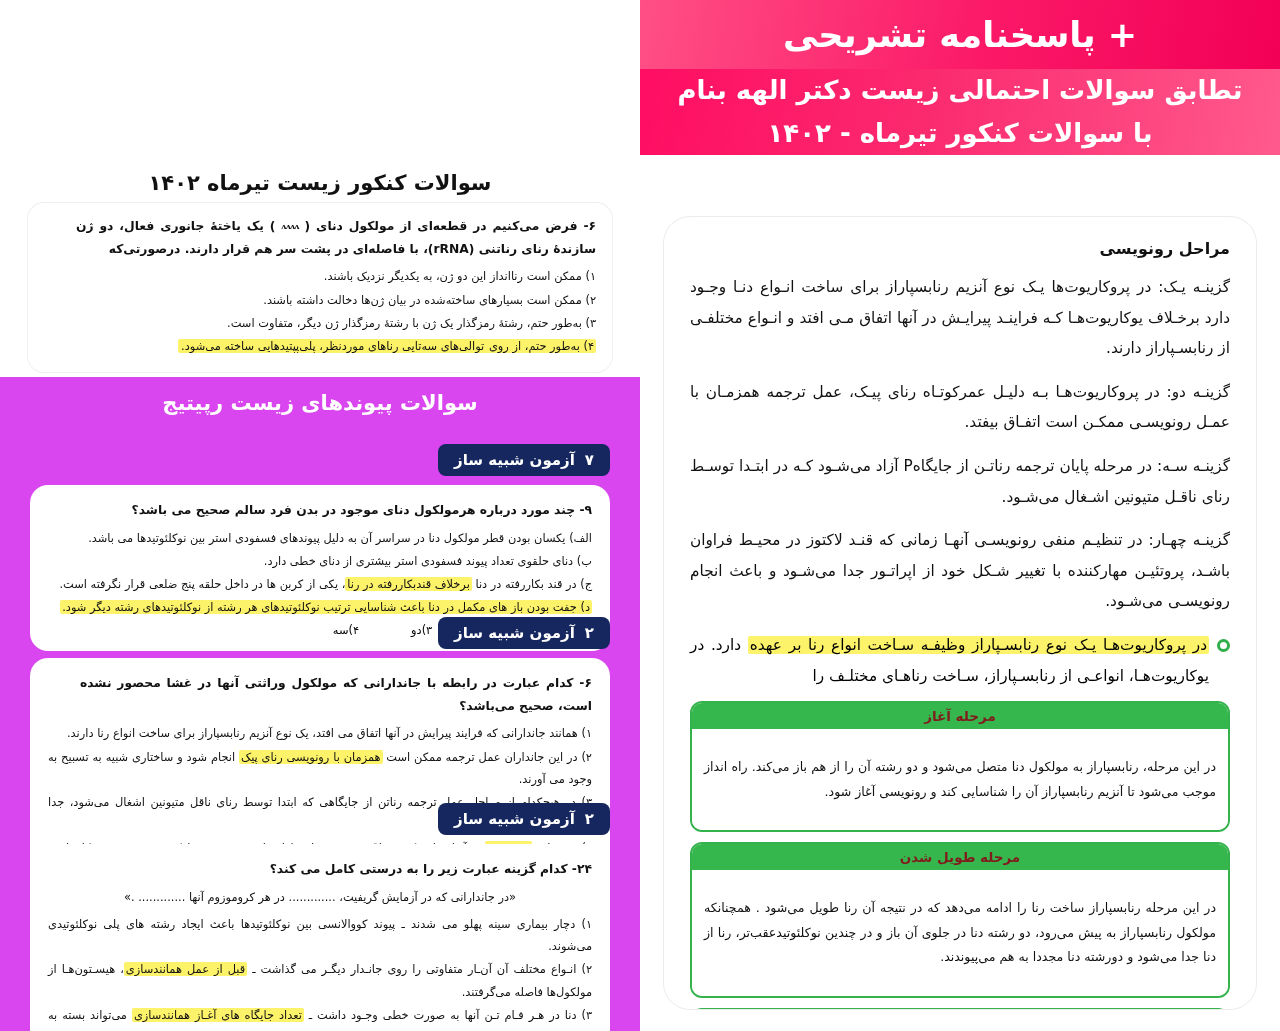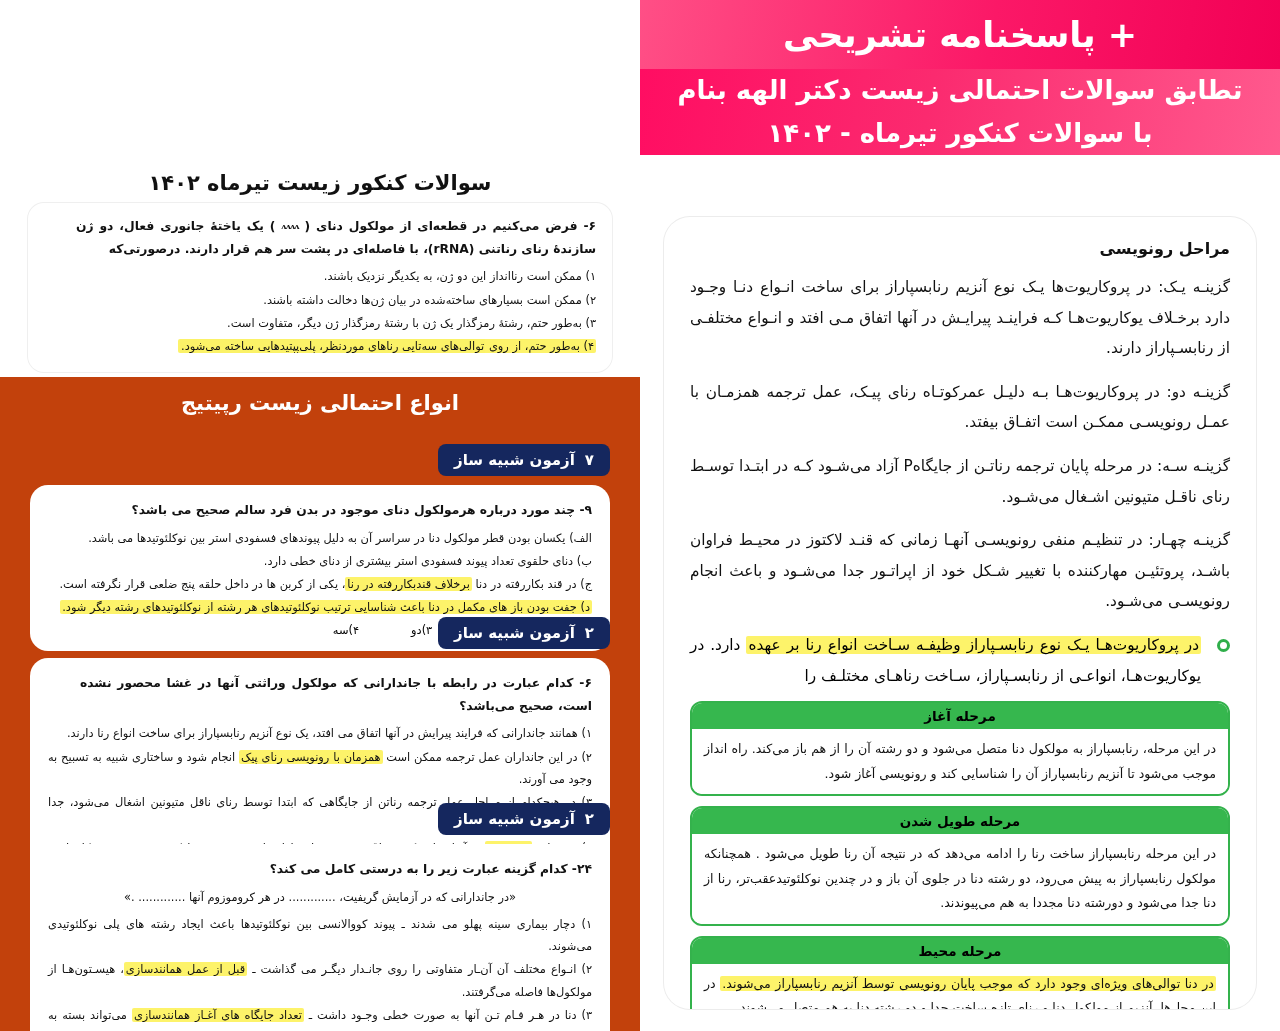--- a/index.html
+++ b/index.html
@@ -50,21 +50,21 @@
   }
 
   
   .body-wrap {
     position: absolute; top: 155px; left: 0;
     width: 1280px; height: 876px;
     display: flex; flex-direction: row;
   }
   .col-right {
     width: 640px; height: 876px;
-    background: #c2410c;
+    background: #d946ef;
     position: relative;
   }
   .col-left {
     width: 640px; height: 876px;
     background: #ffffff;
     position: relative;
   }
 
   
   .right-top-band {
@@ -179,21 +179,21 @@
     margin-bottom: 14px;
   }
   .ans-p {
     font-size: 15.3px;
     line-height: 2.0;
     color: #111;
     text-align: justify;
     margin-bottom: 13px;
   }
   .ans-bullet {
-    display: flex; flex-direction: row; align-items: flex-start; gap: 16px;
+    display: flex; flex-direction: row; align-items: flex-start; gap: 8px;
     font-size: 15.3px;
     line-height: 2.0;
     text-align: justify;
     margin-bottom: 10px;
     justify-content: space-between;
   }
   .bullet-dot {
     flex: 0 0 auto;
     width: 13px; height: 13px;
     border-radius: 50%;
@@ -202,31 +202,31 @@
   }
 
   .stage-box {
     border: 2px solid #34b24c;
     border-radius: 12px;
     overflow: hidden;
     margin-bottom: 10px;
   }
   .stage-head {
     background: #36b74e;
-    color: #000000;
+    color: #7f1d1d;
     text-align: center;
     font-size: 13.5px;
     font-weight: bold;
     padding: 5px 0;
   }
   .stage-body {
     background: #ffffff;
     font-size: 12.6px;
     line-height: 1.95;
-    padding: 8px 12px;
+    padding: 26px 12px;
     text-align: justify;
     color: #111;
   }
 </style>
 </head>
 <body>
 
 <div class="page">
 
   <div class="header">
@@ -289,21 +289,21 @@
           <span>فرض می‌کنیم در قطعه‌ای از مولکول دنای ( </span><span class="dna-glyph">ᴧᴧᴧᴧ</span><span> ) یک یاختۀ جانوری فعال، دو ژن سازندۀ رنای رناتنی (rRNA)، با فاصله‌ای در پشت سر هم قرار دارند. درصورتی‌که </span>
         </div>
         <div class="q-opts">
           <div>۱) ممکن است رناانداز این دو ژن، به یکدیگر نزدیک باشند.</div>
           <div>۲) ممکن است بسیارهای ساخته‌شده در بیان ژن‌ها دخالت داشته باشند.</div>
           <div>۳) به‌طور حتم، رشتۀ رمزگذار یک ژن با رشتۀ رمزگذار ژن دیگر، متفاوت است.</div>
           <div><span class="hl">۴) به‌طور حتم، از روی <span class="hl-y">توالی‌های سه‌تایی رناهای موردنظر، پلی‌پپتیدهایی ساخته می‌شود.</span></span></div>
         </div>
       </div>
 
-      <div class="dark-title">انواع احتمالی زیست رپیتیج</div>
+      <div class="dark-title">سوالات پیوندهای زیست رپیتیج</div>
 
       <div class="badge-row" style="top:289px;">
         <div class="badge">
           <span class="bnum">۷</span>
           <span>آزمون شبیه ساز</span>
         </div>
       </div>
       <div class="card card-abs" style="top:330px;">
         <div class="q-stem">۹- چند مورد درباره هرمولکول دنای موجود در بدن فرد سالم صحیح می باشد؟</div>
         <div class="q-opts">

